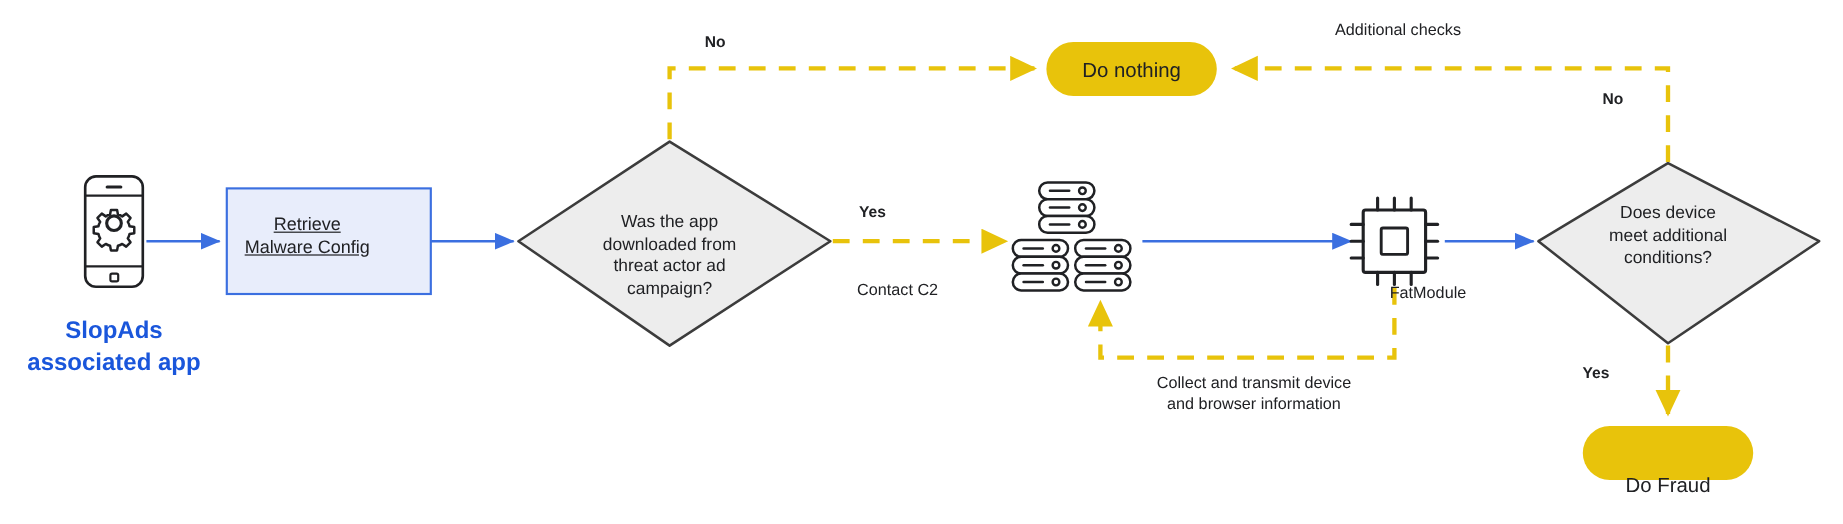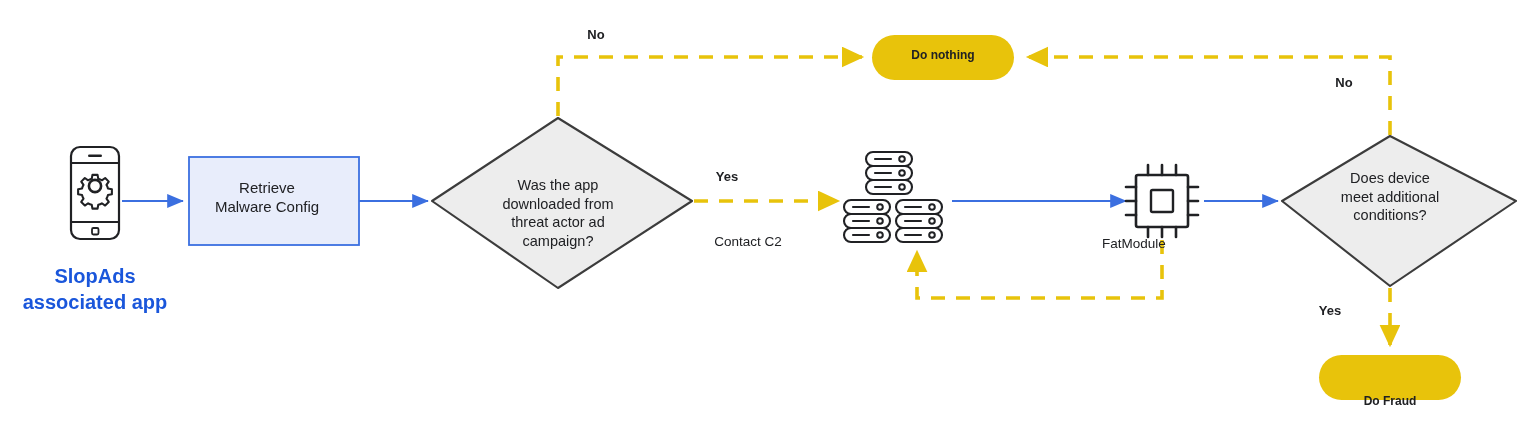--- a/index.html
+++ b/index.html
@@ -44,22 +44,22 @@
     white-space: pre-line;
   }
   .edge-label.plain {
     font-weight: normal;
     font-size: 13.5px;
   }
   .diamond-label {
     font-size: 14.5px;
   }
   .pill-label {
-    font-size: 12px;
-    font-weight: bold;
+    font-size: 17px;
+    font-weight: normal;
   }
   .box-label {
     font-size: 15px;
   }
   .caption-blue {
     position: absolute;
     text-align: center;
     color: #1a56db;
     font-weight: bold;
     font-size: 20px;
@@ -193,47 +193,50 @@
 
     <path d="M1162,240 L1162,298 L917,298 L917,252" fill="none" stroke="#E8C30B" stroke-width="3.6" stroke-dasharray="14 11" marker-end="url(#arrow-yellow)"></path>
 
     <polygon points="1390,136 1516,201 1390,286 1282,201" fill="#EDEDED" stroke="#3C3C3C" stroke-width="2.1" stroke-linejoin="round"></polygon>
 
     <path d="M1390,288 L1390,345" fill="none" stroke="#E8C30B" stroke-width="3.6" stroke-dasharray="14 11" marker-end="url(#arrow-yellow)"></path>
 
     <rect x="1319" y="355" width="142" height="45" rx="22.5" ry="22.5" fill="#E8C30B"></rect>
   </svg>
 
-  <div class="node-text box-label" style="left:182px; top:178px; width:170px;">Retrieve
+  <div class="node-text box-label" style="left:171px; top:178px; width:170px;text-decoration:underline;">Retrieve
 Malware Config</div>
 
   <div class="node-text diamond-label" style="left:458px; top:161px; width:200px;margin-top:15px;">Was the app
 downloaded from
 threat actor ad
 campaign?</div>
 
   <div class="node-text pill-label" style="left:872px; top:48px; width:142px;">Do nothing</div>
 
   <div class="node-text diamond-label" style="left:1292px; top:169px; width:196px;">Does device
 meet additional
 conditions?</div>
 
   <div class="node-text pill-label" style="left:1319px; top:368px; width:142px;margin-top:26px;">Do Fraud</div>
 
   <div class="caption-blue" style="left:20px; top:263px; width:150px;">SlopAds
 associated app</div>
 
-  <div class="icon-caption" style="left:1069px; top:236px; width:130px;">FatModule</div>
+  <div class="icon-caption" style="left:1125px; top:236px; width:130px;">FatModule</div>
 
   <div class="edge-label" style="left:558px; top:27px; width:76px;">No</div>
 
   <div class="edge-label" style="left:693px; top:169px; width:68px;">Yes</div>
 
   <div class="edge-label plain" style="left:688px; top:233px; width:120px;">Contact C2</div>
 
 
-
+  <div class="edge-label plain" style="left:910px; top:310px; width:270px;">Collect and transmit device
+and browser information</div>
+
+  <div class="edge-label plain" style="left:1070px; top:16px; width:190px;">Additional checks</div>
 
   <div class="edge-label" style="left:1310px; top:75px; width:68px;">No</div>
 
   <div class="edge-label" style="left:1296px; top:303px; width:68px;">Yes</div>
 
 </div>
 
 </body></html>

